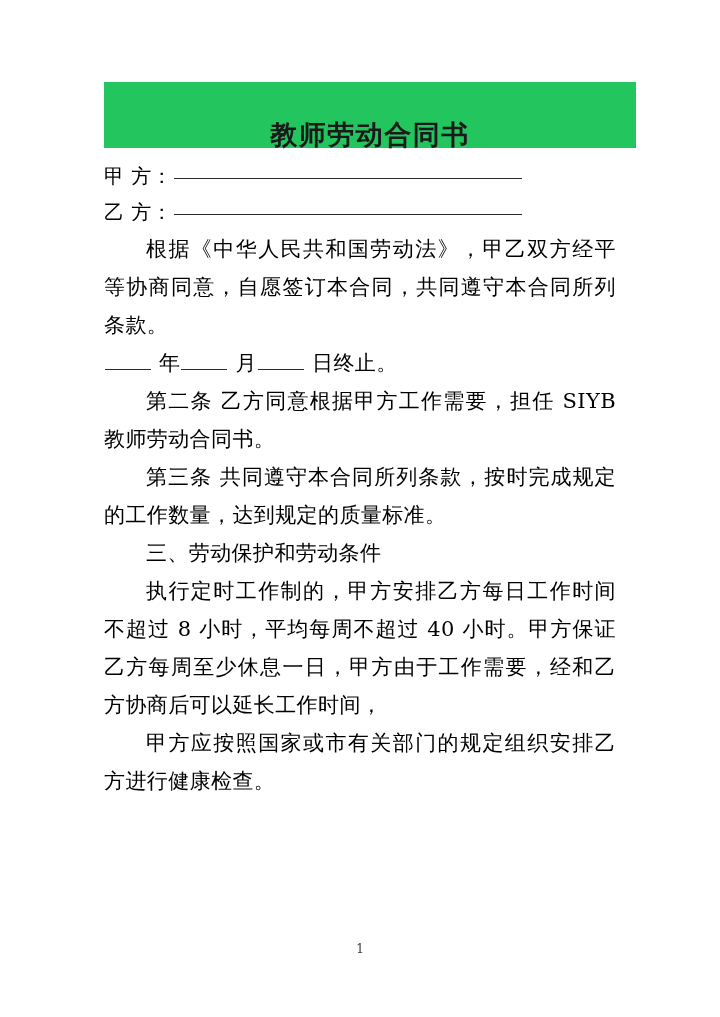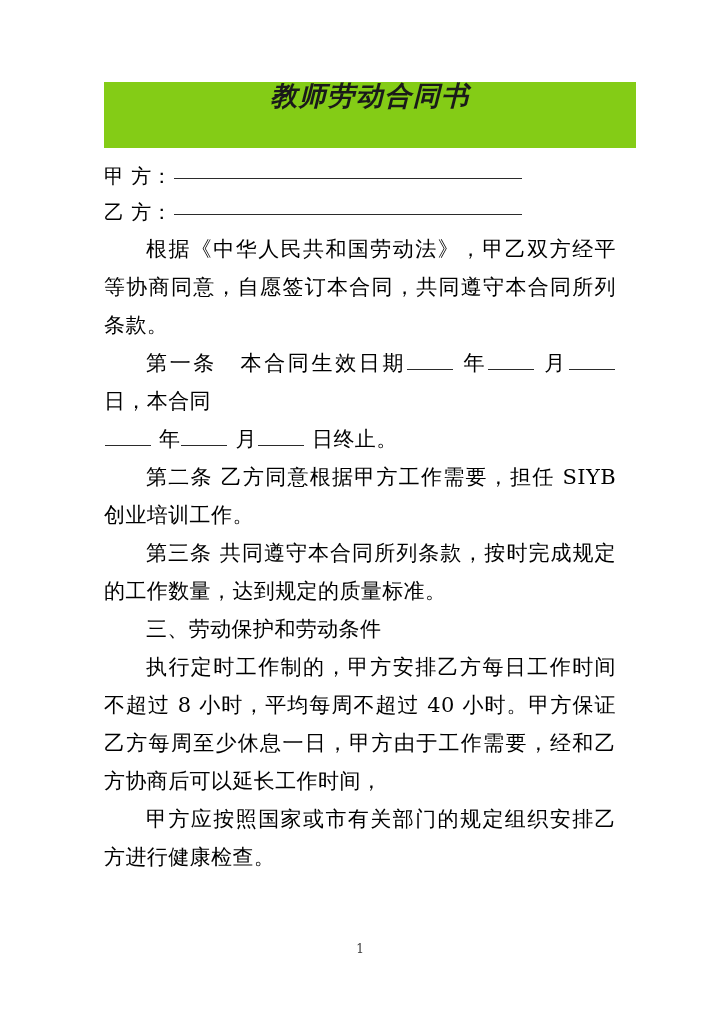--- a/index.html
+++ b/index.html
@@ -20,26 +20,25 @@
     box-sizing: border-box;
   }
 
   
   .title-band {
     position: absolute;
     left: 104px;
     top: 82px;
     width: 532px;
     height: 66px;
-    background: #84cc16;
+    background: #22c55e;
     display: flex;
-    align-items: flex-start;
+    align-items: flex-end;
     justify-content: center;
     box-sizing: border-box;
-    font-style: italic;
   }
   .doc-title {
     font-family: "DejaVu Sans", "Liberation Sans", sans-serif;
     font-size: 27px;
     font-weight: 700;
     letter-spacing: 1.5px;
     color: #1a1a1a;
     line-height: 1;
     white-space: nowrap;
   }
@@ -124,26 +123,25 @@
     </div>
 
     <div class="party-line">
       <span class="party-label">乙 方：</span>
       <span class="party-rule"></span>
     </div>
 
     <p class="para indent">根据《中华人民共和国劳动法》，甲乙双方经平等协商同意，自愿签订本合同，共同遵守本合同所列条款。</p>
 
 
-    <p class="para indent"><span>第一条　本合同生效日期</span><span class="blank"></span><span> 年</span><span class="blank"></span><span> 月</span><span class="blank"></span><span> 日，本合同</span></p>
 
     <p class="para noindent"><span class="blank"></span><span> 年</span><span class="blank"></span><span> 月</span><span class="blank"></span><span> 日终止。</span></p>
 
 
-    <p class="para indent">第二条 乙方同意根据甲方工作需要，担任 SIYB 创业培训工作。</p>
+    <p class="para indent">第二条 乙方同意根据甲方工作需要，担任 SIYB 教师劳动合同书。</p>
 
     <p class="para indent">第三条 共同遵守本合同所列条款，按时完成规定的工作数量，达到规定的质量标准。</p>
 
     <p class="para indent">三、劳动保护和劳动条件</p>
 
     <p class="para indent">执行定时工作制的，甲方安排乙方每日工作时间不超过 8 小时，平均每周不超过 40 小时。甲方保证乙方每周至少休息一日，甲方由于工作需要，经和乙方协商后可以延长工作时间，</p>
 
     <p class="para indent">甲方应按照国家或市有关部门的规定组织安排乙方进行健康检查。</p>
 
   </div>

